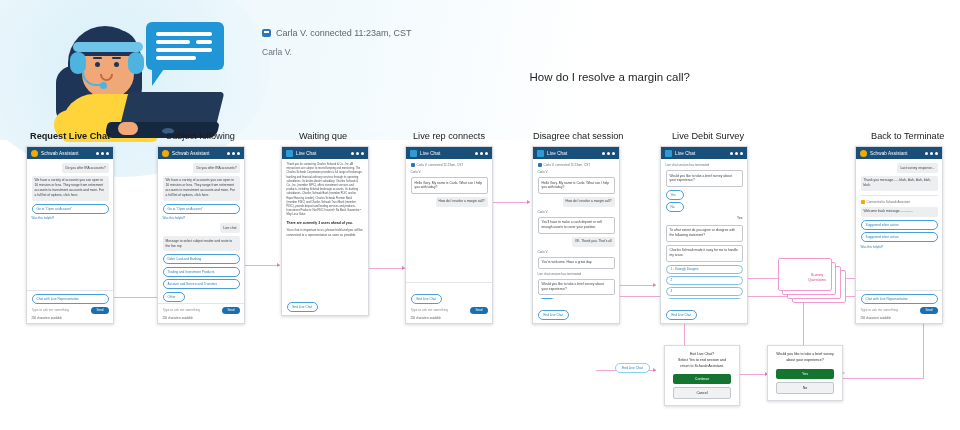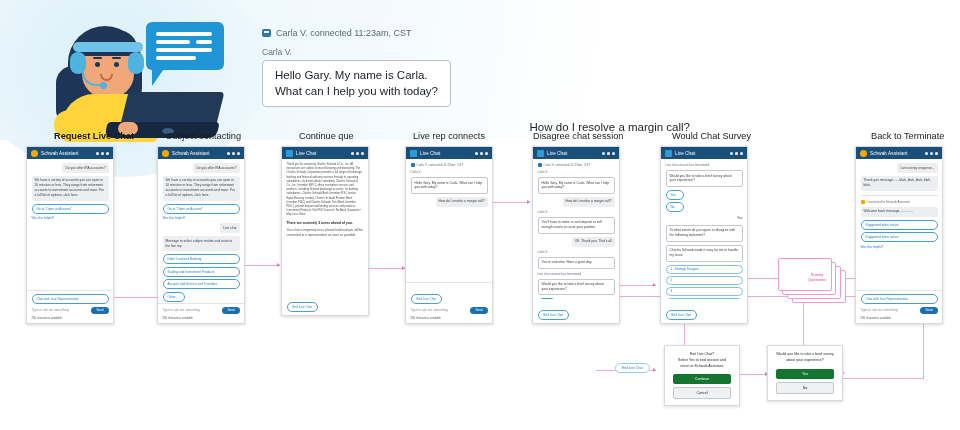--- a/index.html
+++ b/index.html
@@ -56,21 +56,21 @@
     display:inline-block; border:1px solid #b9c0c6; background:#ffffff; border-radius:4px;
     padding:7px 12px; font-size:11.5px; line-height:1.35; color:#21262b; max-width:320px;
   }
   .hc-out { text-align:right; margin-top:10px; }
   .hc-out span { display:inline-block; font-size:11.5px; color:#21262b; padding:4px 2px; }
 
   
   .seclabel {
     position:absolute; top:131px; font-size:9.2px; color:#1b1b1b; white-space:nowrap;
   }
-  .seclabel.b { font-weight:bold; color:#1b1b1b;margin-left:24px; }
+  .seclabel.b { font-weight:bold; color:#1b1b1b; }
 
   
   .phone {
     position:absolute; background:#ffffff; border:1px solid #d7dade;
     box-shadow:0 1px 3px rgba(0,0,0,.16);
     display:flex; flex-direction:column; overflow:hidden;
   }
   .ph-head {
     height:12px; background:#1a4f7a; display:flex; align-items:center;
     padding:0 4px; gap:3px; flex:none;
@@ -173,34 +173,32 @@
     <div class="laptop-dot"></div>
     <div class="hand"></div>
   </div>
 
   <div id="hero-chat">
     <div class="hc-sys">
       <span class="hc-sysicon"></span>
       <span>Carla V. connected 11:23am, CST</span>
     </div>
     <div class="hc-name">Carla V.</div>
-    <div class="hc-in" style="white-space:pre-line">Hello Gary. My name is Carla.
-What can I help you with today?</div>
     <div class="hc-out">
       <span>How do I resolve a margin call?</span>
     </div>
   </div>
 </div>
 
 <div class="seclabel b" style="left:30px;">Request Live Chat</div>
-<div class="seclabel" style="left:166px;">Subject contacting</div>
-<div class="seclabel" style="left:299px;">Continue que</div>
+<div class="seclabel" style="left:166px;">Subject following</div>
+<div class="seclabel" style="left:299px;">Waiting que</div>
 <div class="seclabel" style="left:413px;">Live rep connects</div>
 <div class="seclabel" style="left:533px;">Disagree chat session</div>
-<div class="seclabel" style="left:672px;">Would Chat Survey</div>
+<div class="seclabel" style="left:672px;">Live Debit Survey</div>
 <div class="seclabel" style="left:871px;">Back to Terminate</div>
 
 <div class="conn" style="left:108px; top:297px; width:58px; height:1px;"></div>
 <div class="arrow" style="left:163px; top:295px;"></div>
 <div class="conn" style="left:240px; top:265px; width:40px; height:1px;"></div>
 <div class="arrow" style="left:277px; top:263px;"></div>
 <div class="conn" style="left:365px; top:268px; width:40px; height:1px;"></div>
 <div class="arrow" style="left:402px; top:266px;"></div>
 <div class="conn" style="left:492px; top:202px; width:38px; height:1px;"></div>
 <div class="arrow" style="left:527px; top:200px;"></div>

